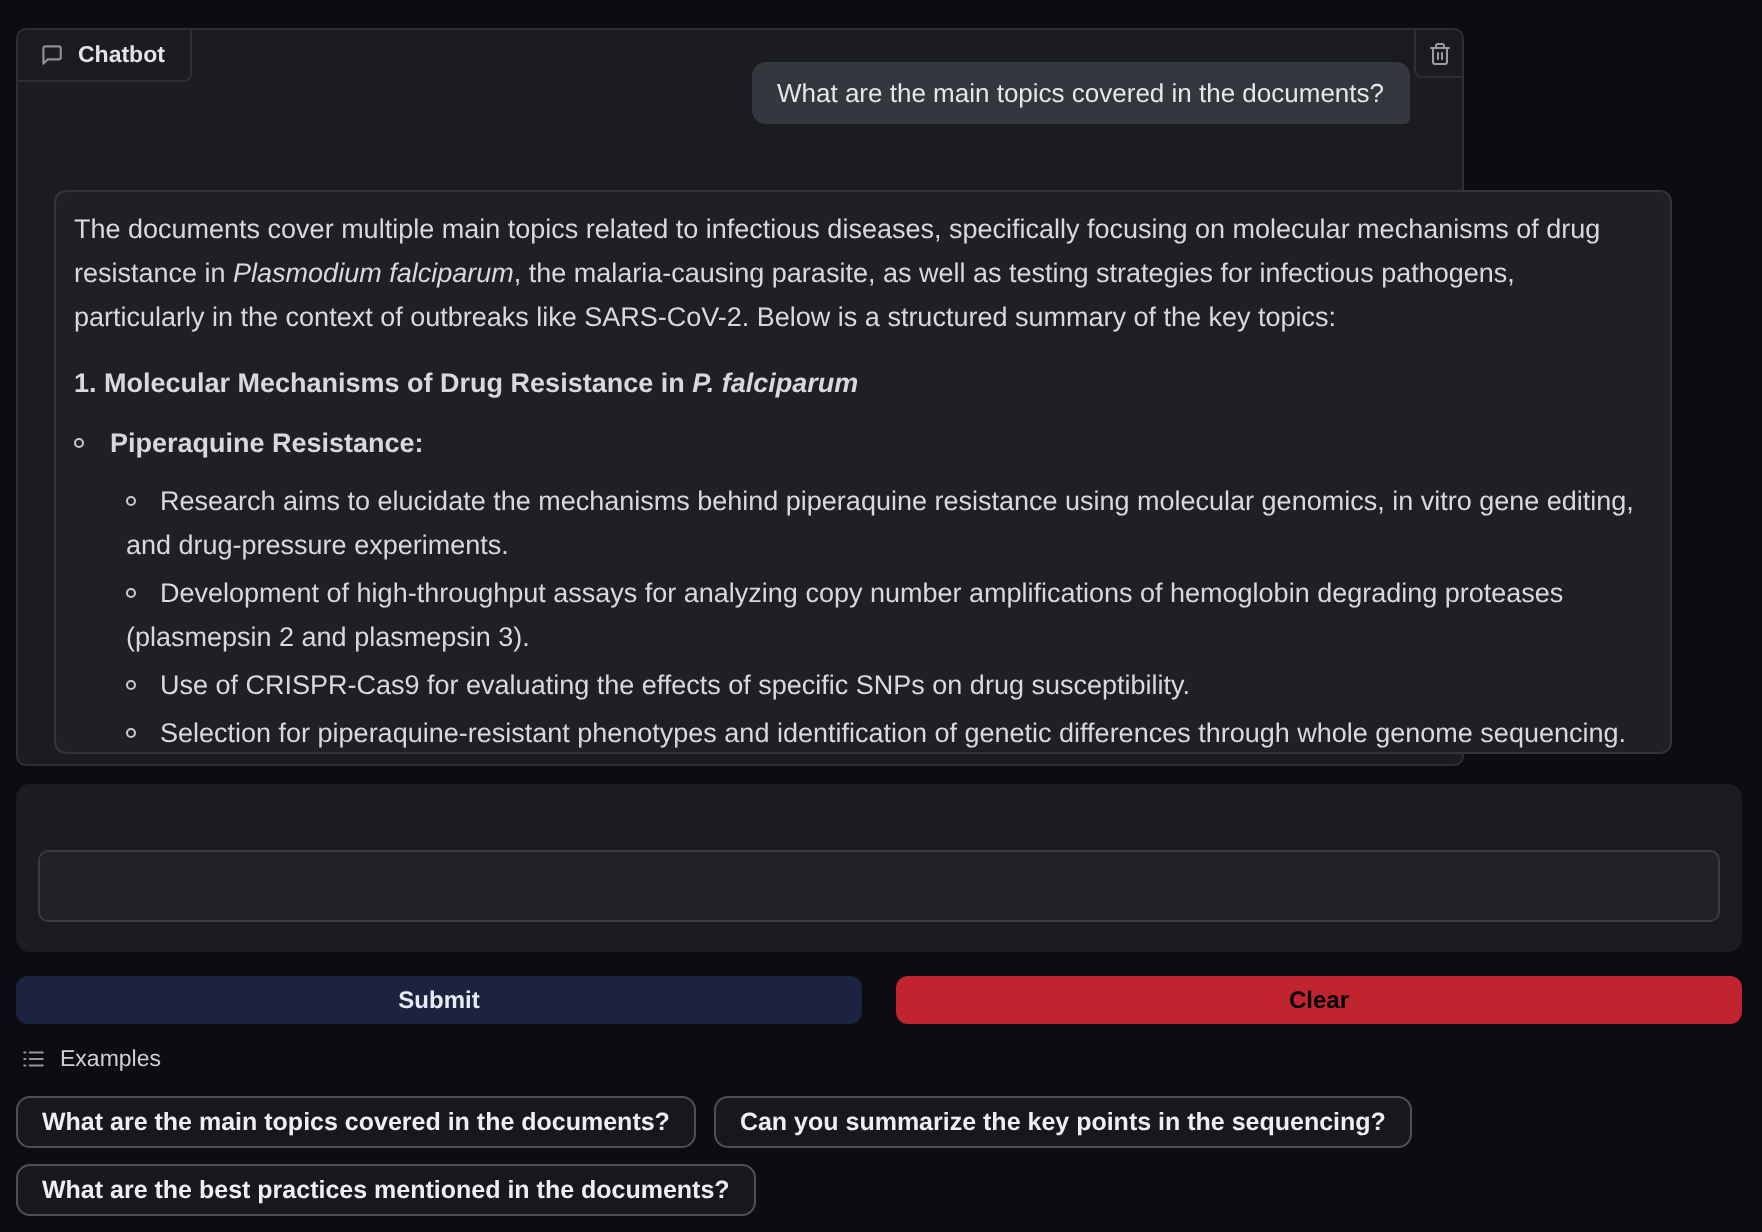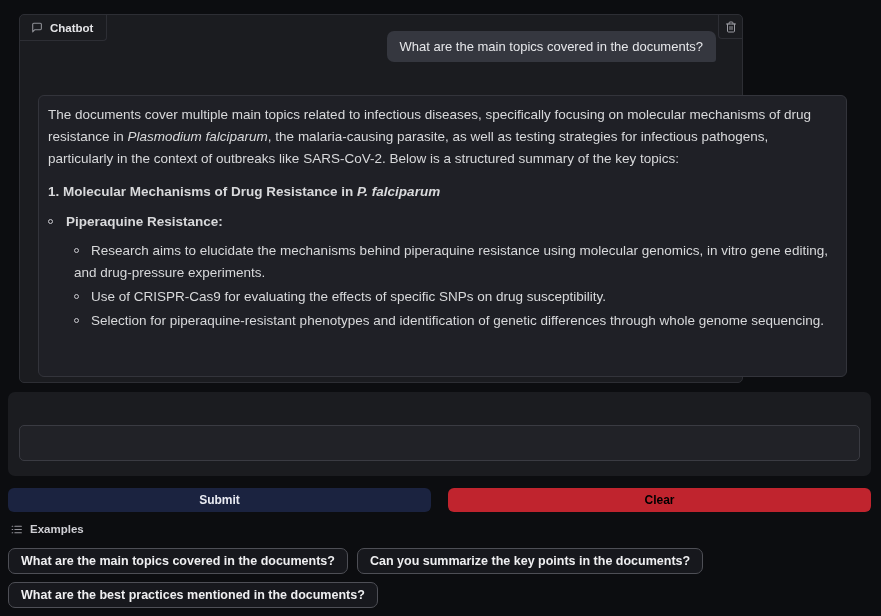--- a/index.html
+++ b/index.html
@@ -7,21 +7,21 @@
   body {
     background: #0c0d10;
     font-family: "Liberation Sans", sans-serif;
     position: relative;
     color: #d8d9db;
   }
   .icon svg { display: block; }
 
   
   .chat-panel {
-    position: absolute; left: 19px; top: 14px;
+    position: absolute; left: 8px; top: 14px;
     width: 724px; height: 369px;
     background: #1b1c20;
     border: 1px solid #2d2e34;
     border-radius: 5px;
   }
   .chat-tab {
     position: absolute; top: 0; left: 0; height: 26px;
     display: flex; align-items: center; gap: 7px;
     padding: 0 13px 0 10px;
     border-right: 1px solid #2d2e34;
@@ -95,22 +95,22 @@
     height: 24px; border: none; border-radius: 6px;
     font-size: 12px; font-weight: 600; cursor: pointer;
     font-family: "Liberation Sans", sans-serif;
   }
   .submit-btn { background: var(--submit-bg, #1b2340); color: #e9ebf2; }
   .clear-btn  { background: var(--clear-bg, #c0242e); color: #000000; }
 
   
   .examples-label-row {
     position: absolute; left: 10px; top: 523px;
-    display: flex; align-items: flex-start; gap: 7px;
-    font-size: 11.5px; font-weight: 700; color: #cfcfd4;
+    display: flex; align-items: flex-end; gap: 7px;
+    font-size: 11.5px; font-weight: 400; color: #cfcfd4;
   }
   .examples-label-row .icon { color: #96969c; }
   .examples-row {
     position: absolute; left: 8px; top: 548px; width: 863px;
     display: flex; flex-wrap: wrap; gap: 8px 9px;
   }
   .example-btn {
     background: #17181d; border: 1px solid #4e4f56; border-radius: 7px;
     color: #efeff1; font-size: 12.5px; font-weight: 600;
     padding: 0 12px; height: 26px; cursor: pointer;
@@ -152,20 +152,21 @@
     <p class="bot-heading"><span>1. Molecular Mechanisms of Drug Resistance in </span><em>P. falciparum</em></p>
 
     <ul class="topic-list">
       <li class="topic"><span class="bullet"></span><span>Piperaquine Resistance:</span></li>
     </ul>
 
     <ul class="points-list">
 
         <li class="point"><span class="bullet"></span><span>Research aims to elucidate the mechanisms behind piperaquine resistance using molecular genomics, in vitro gene editing, and drug-pressure experiments.</span></li>
 
+        <li class="point"><span class="bullet"></span><span>Development of high-throughput assays for analyzing copy number amplifications of hemoglobin degrading proteases (plasmepsin 2 and plasmepsin 3).</span></li>
 
         <li class="point"><span class="bullet"></span><span>Use of CRISPR-Cas9 for evaluating the effects of specific SNPs on drug susceptibility.</span></li>
 
         <li class="point"><span class="bullet"></span><span>Selection for piperaquine-resistant phenotypes and identification of genetic differences through whole genome sequencing.</span></li>
 
     </ul>
   </div>
 </section>
 
 <section class="msg-group">
@@ -188,17 +189,17 @@
         <line x1="4" y1="18" x2="5" y2="18"></line>
       </svg>
   </span>
   <span>Examples</span>
 </div>
 
 <div class="examples-row">
 
     <button class="example-btn">What are the main topics covered in the documents?</button>
 
-    <button class="example-btn">Can you summarize the key points in the documents?</button>
+    <button class="example-btn">Can you summarize the key points in the sequencing?</button>
 
     <button class="example-btn">What are the best practices mentioned in the documents?</button>
 
 </div>
 
 </body></html>

